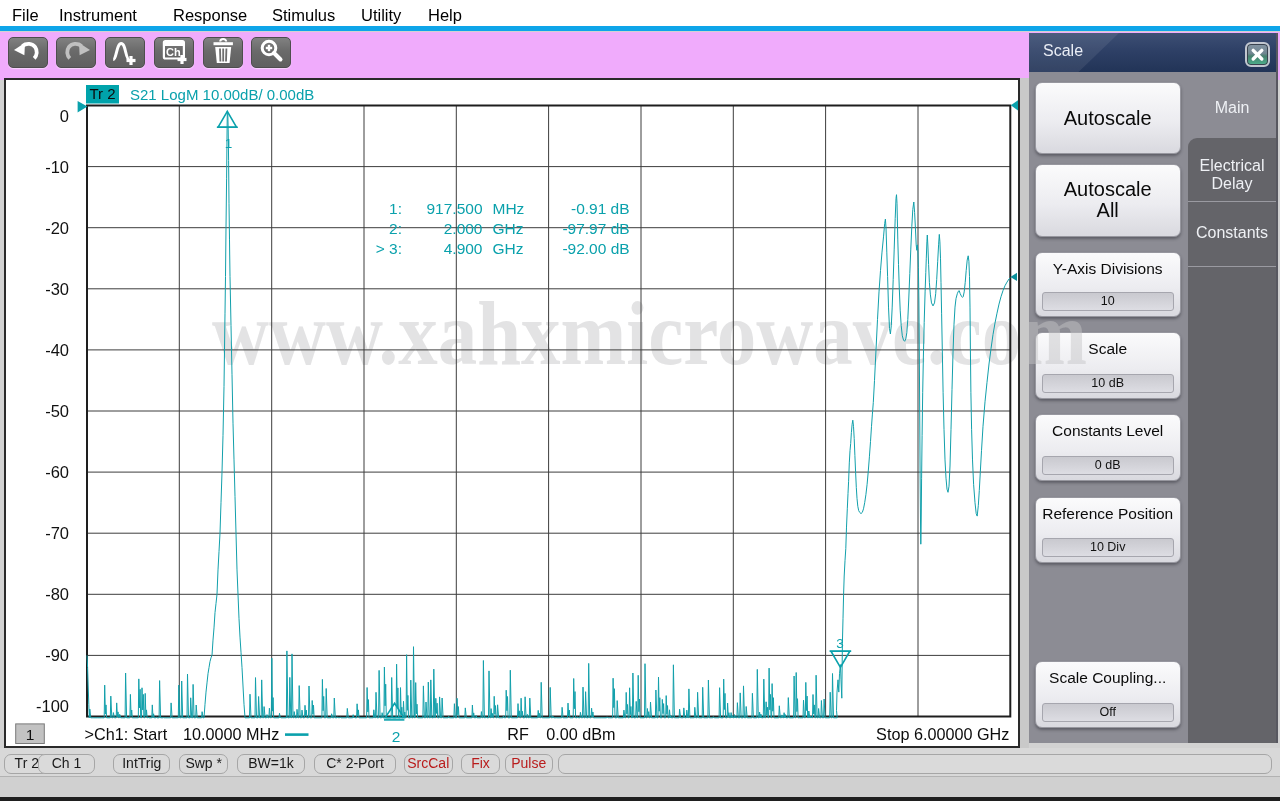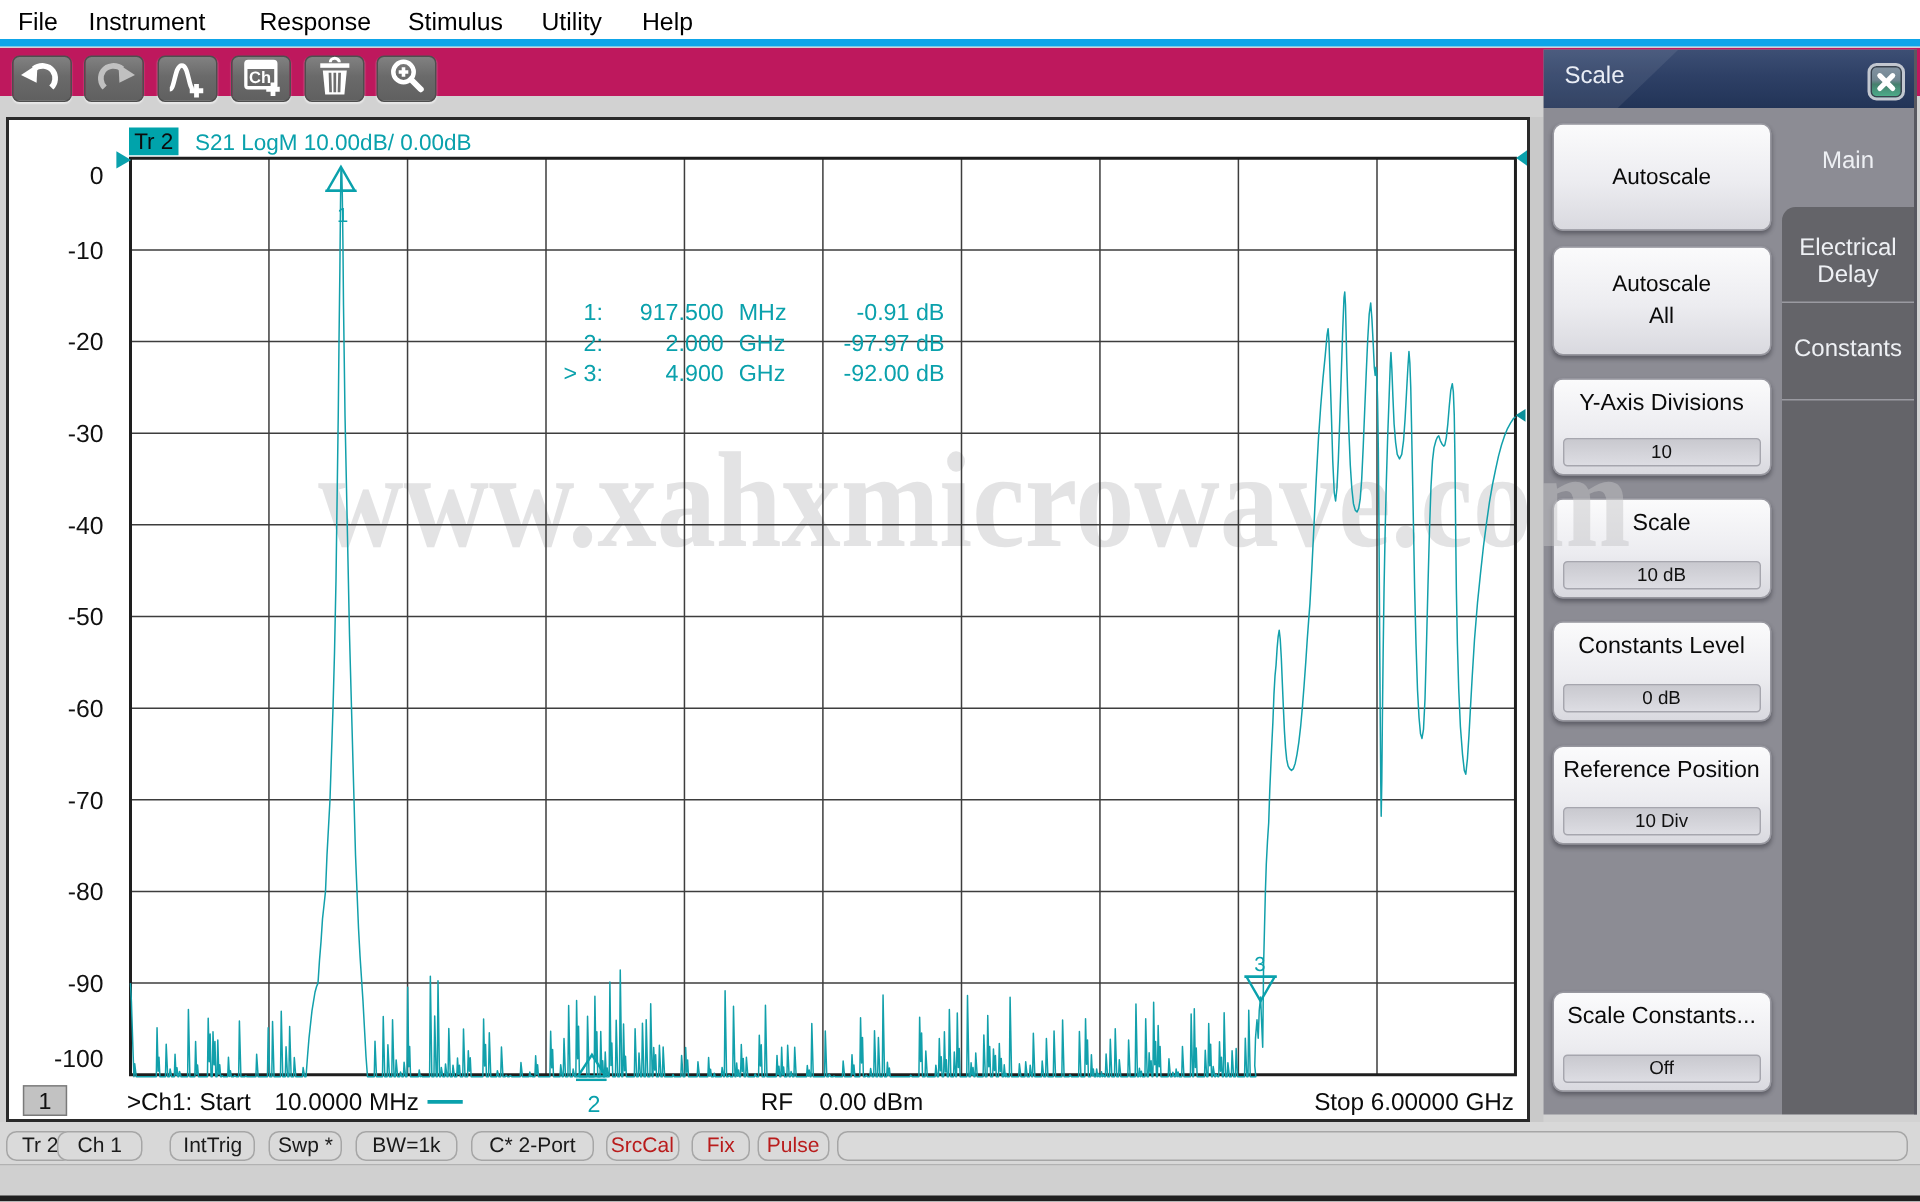--- a/index.html
+++ b/index.html
@@ -1,33 +1,33 @@
 <!DOCTYPE html>
 <html><head><meta charset="utf-8"><style>
 * { margin:0; padding:0; box-sizing:border-box; }
 body { width:1280px; height:801px; overflow:hidden; font-family:"Liberation Sans", sans-serif; background:#d2d2d2; position:relative; }
 .menubar { position:absolute; left:0; top:0; width:1280px; height:31px; background:#fff; border-bottom:5px solid #0ea5e9; }
 .menubar span { position:absolute; top:6px; font-size:16.5px; color:#000; }
-.toolbar { position:absolute; left:0; top:32px; width:1280px; height:32px; background:#be185d; }
+.toolbar { position:absolute; left:0; top:32px; width:1280px; height:48px; background:#f0abfc; }
 .tbtn { position:absolute; top:5px; width:40px; height:31px; border-radius:5px; border:1px solid #4e4e4e; background:linear-gradient(180deg,#818181,#6a6a6a 45%,#606060); box-shadow:0 1px 1px rgba(255,255,255,.5); }
 .tbtn svg { position:absolute; left:-1px; top:-1px; }
 .plotwin { position:absolute; left:4px; top:78px; width:1016px; height:670px; background:#fff; border:2px solid #2a2a2a; overflow:hidden; }
 .psvg { position:absolute; left:0; top:0; z-index:2; }
 .wm { position:absolute; font-family:"Liberation Serif", serif; font-weight:bold; font-size:91px; color:rgba(195,195,198,.47); white-space:nowrap; transform:scaleX(0.867); transform-origin:0 0; z-index:1; line-height:1; }
 .wmA { left:206px; top:208px; }
 .panel { position:absolute; left:1029px; top:33px; width:249px; height:710px; background:#8c8c94; overflow:hidden; }
 .ptitle { position:absolute; left:0; top:0; width:247px; height:39px; background:linear-gradient(180deg,#3d4f74,#2e4066 45%,#223457); }
 .ptitle .cap { position:absolute; left:14px; top:9px; font-size:16px; color:#e9edf5; }
 .diag { position:absolute; left:0; top:0; width:90px; height:39px; background:rgba(255,255,255,.08); clip-path:polygon(0 0,100% 0,55% 100%,0 100%); }
 .closeb { position:absolute; left:215.5px; top:9px; width:25px; height:25px; border-radius:6px; border:2px solid #c2c7d0; background:linear-gradient(180deg,#8494a3,#718691 45%,#47806e 58%,#4aa585 90%,#55b590); box-shadow:inset 0 0 0 1px #39424e; }
 .tabsdark { position:absolute; left:159px; top:104.6px; width:88px; height:605.4px; background:#646469; border-radius:9px 0 0 0; }
 .tabsep { position:absolute; left:159px; width:88px; height:1px; background:#9a9aa1; }
 .tabtx { position:absolute; left:159px; width:88px; text-align:center; font-size:16px; color:#eef0f4; }
 .pb { position:absolute; left:5.7px; width:146px; border-radius:7px; border:1px solid #97979f; background:linear-gradient(180deg,#fbfbfc,#ececf0 55%,#d9d9df); box-shadow:0 2px 3px rgba(40,40,48,.45); }
-.bt2 { position:absolute; left:0; width:100%; top:50%; transform:translateY(-50%); text-align:center; font-size:15px; color:#0a0a0a; line-height:21px; }
+.bt2 { position:absolute; left:0; width:100%; top:50%; transform:translateY(-50%); text-align:center; font-size:20px; color:#0a0a0a; line-height:21px; }
 .btt { position:absolute; left:0; width:100%; top:7px; text-align:center; font-size:15.5px; color:#0a0a0a; }
 .bval { position:absolute; left:6px; right:6px; bottom:5px; height:19px; border-radius:3px; border:1px solid #a6a6ae; background:linear-gradient(180deg,#c9c9cf,#dddde3); text-align:center; font-size:12.5px; line-height:17px; color:#111; }
 .sbar { position:absolute; left:0; top:748px; width:1280px; height:28.5px; background:#d8d8d8; border-bottom:1px solid #b2b2b2; }
 .sb { position:absolute; top:6px; height:19.5px; border:1px solid #a6a6a6; border-radius:7px; font-size:14px; color:#1a1a1a; text-align:center; line-height:17.5px; background:#dadada; }
 .sb.dis { color:#b91c1c; }
 .strip { position:absolute; left:0; top:777px; width:1280px; height:20px; background:#d0d0d0; }
 .bbar { position:absolute; left:0; top:797px; width:1280px; height:4px; background:#1f1f1f; }
 .gapv { position:absolute; left:1020px; top:78px; width:9px; height:670px; background:#c9c9c9; }
 </style></head>
 <body>
@@ -216,21 +216,21 @@
     </div>
     <div class="pb" style="top:381px;height:66.5px">
       <div class="btt">Constants Level</div>
       <div class="bval">0 dB</div>
     </div>
     <div class="pb" style="top:463.5px;height:66.5px">
       <div class="btt">Reference Position</div>
       <div class="bval">10 Div</div>
     </div>
     <div class="pb" style="top:628px;height:66.5px">
-      <div class="btt">Scale Constants...</div>
+      <div class="btt">Scale Coupling...</div>
       <div class="bval">Off</div>
     </div>
   <div class="ptitle">
       <div class="diag"></div>
       <span class="cap">Scale</span>
       <div class="closeb"><svg width="21" height="21" viewBox="0 0 21 21">
           <g stroke="#fff" stroke-width="3.4" stroke-linecap="round">
             <line x1="6.2" y1="6.4" x2="14.8" y2="15"></line>
             <line x1="14.8" y1="6.4" x2="6.2" y2="15"></line>
           </g>

